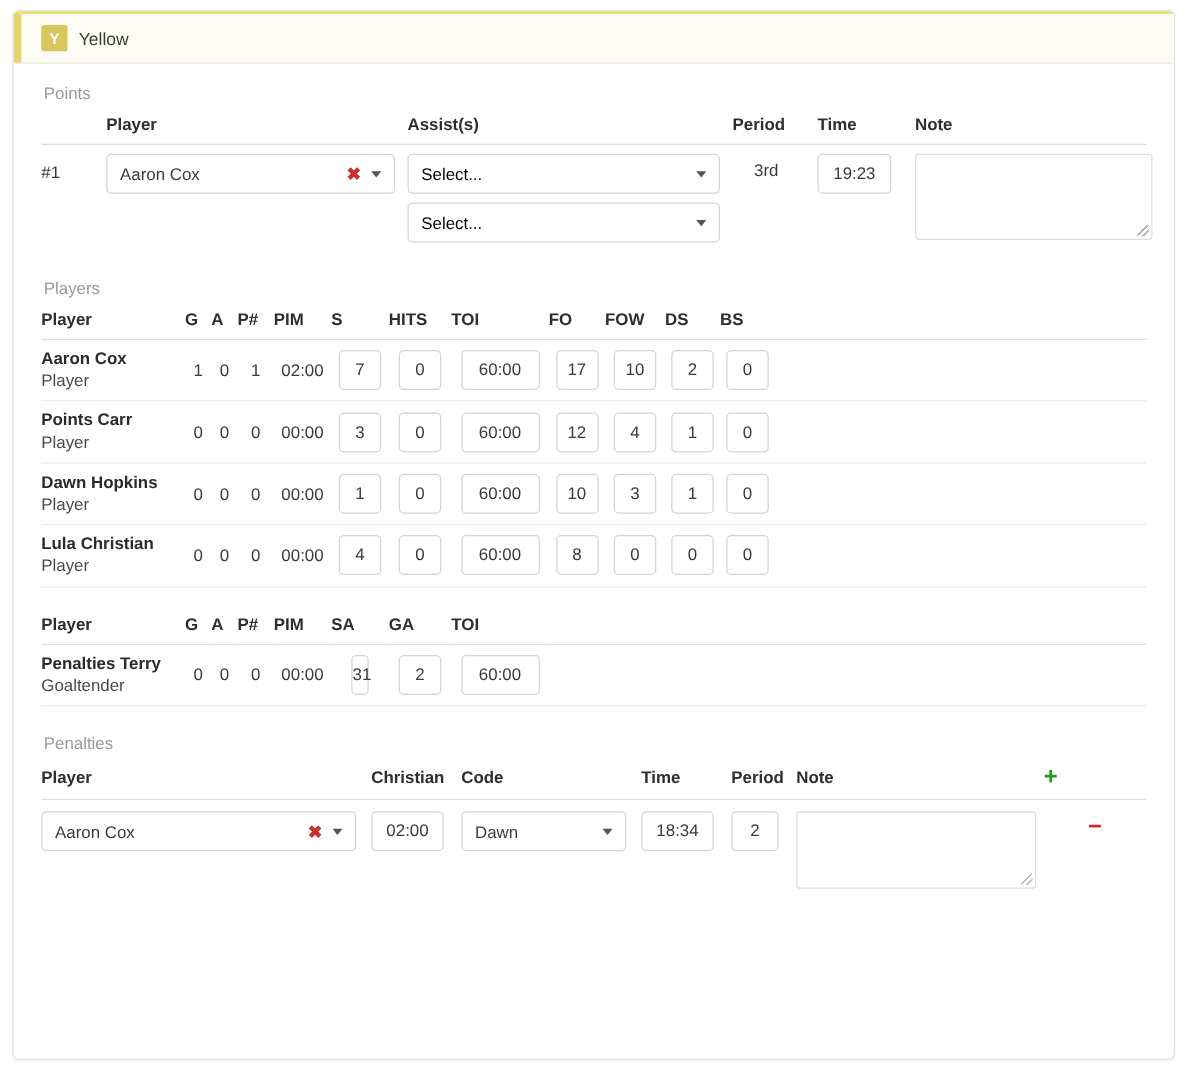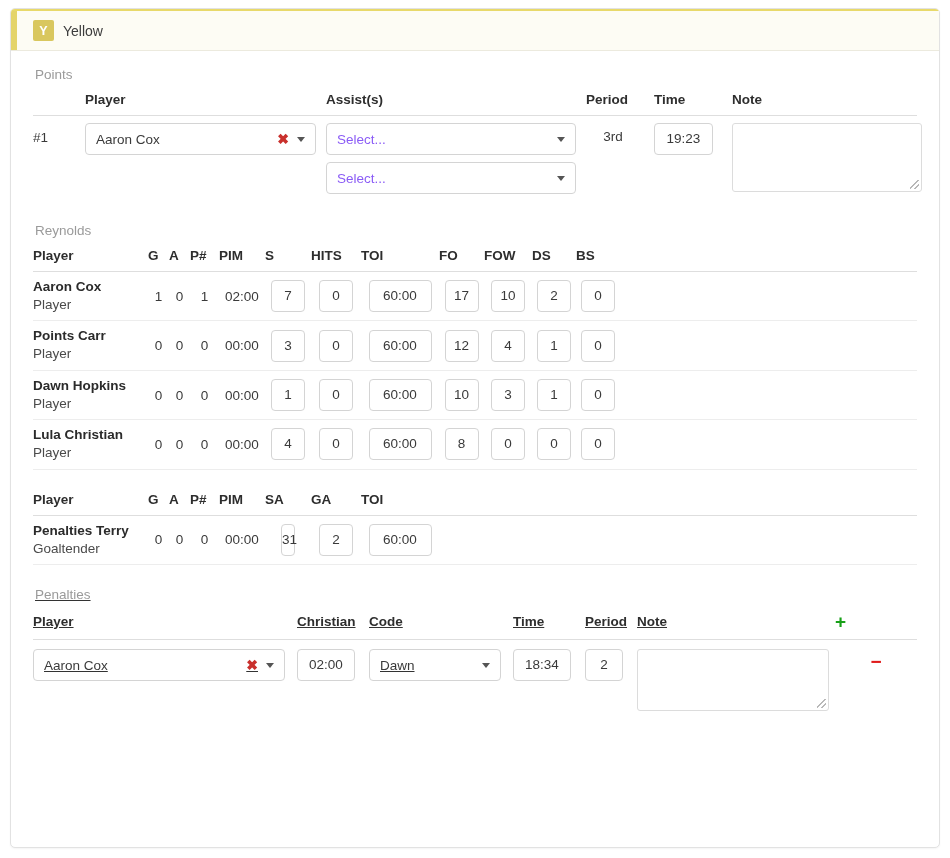--- a/index.html
+++ b/index.html
@@ -64,21 +64,21 @@
   
   .panel-body { padding: 16px 22px 0 22px; }
 
   .section-title {
     font-size: 13.5px;
     color: #9a9a9a;
     margin: 0 0 10px 2px;
     font-weight: normal;
   }
   .section { margin-bottom: 22px; }
-  .section.tight { margin-bottom: 18px; text-decoration: underline; }
+  .section.tight { margin-bottom: 18px; }
 
   table.grid {
     width: 100%;
     border-collapse: collapse;
     table-layout: fixed;
   }
   table.grid th {
     text-align: left;
     font-size: 13.5px;
     font-weight: bold;
@@ -103,21 +103,21 @@
     align-items: center;
     height: 32px;
     border: 1px solid #d4d4d4;
     border-radius: 4px;
     background: #ffffff;
     padding: 0 10px;
     font-size: 13.5px;
     color: #3a3a3a;
   }
   .sel .val { flex: 1; white-space: nowrap; overflow: hidden; }
-  .sel .ph { flex: 1; color: #8b5cf6; }
+  .sel .ph { flex: 1; color: #000000; }
   .clear-x {
     color: #c9302c;
     font-size: 14px;
     font-weight: bold;
     line-height: 1;
     margin-right: 8px;
     cursor: pointer;
   }
   .caret {
     width: 0; height: 0;
@@ -246,21 +246,21 @@
             <td></td>
             <td style="vertical-align:top;padding-top:7px">
               <div class="note-box" style="width:190px;height:69px"></div>
             </td>
           </tr>
         </tbody>
           </table>
       </div>
 
       <div class="section">
-        <div class="section-title">Reynolds</div>
+        <div class="section-title">Players</div>
         <table class="grid">
           <colgroup>
             <col style="width:115px">
               <col style="width:21px">
               <col style="width:21px">
             <col style="width:29px">
               <col style="width:46px">
               <col style="width:46px">
             <col style="width:50px">
               <col style="width:78px">

